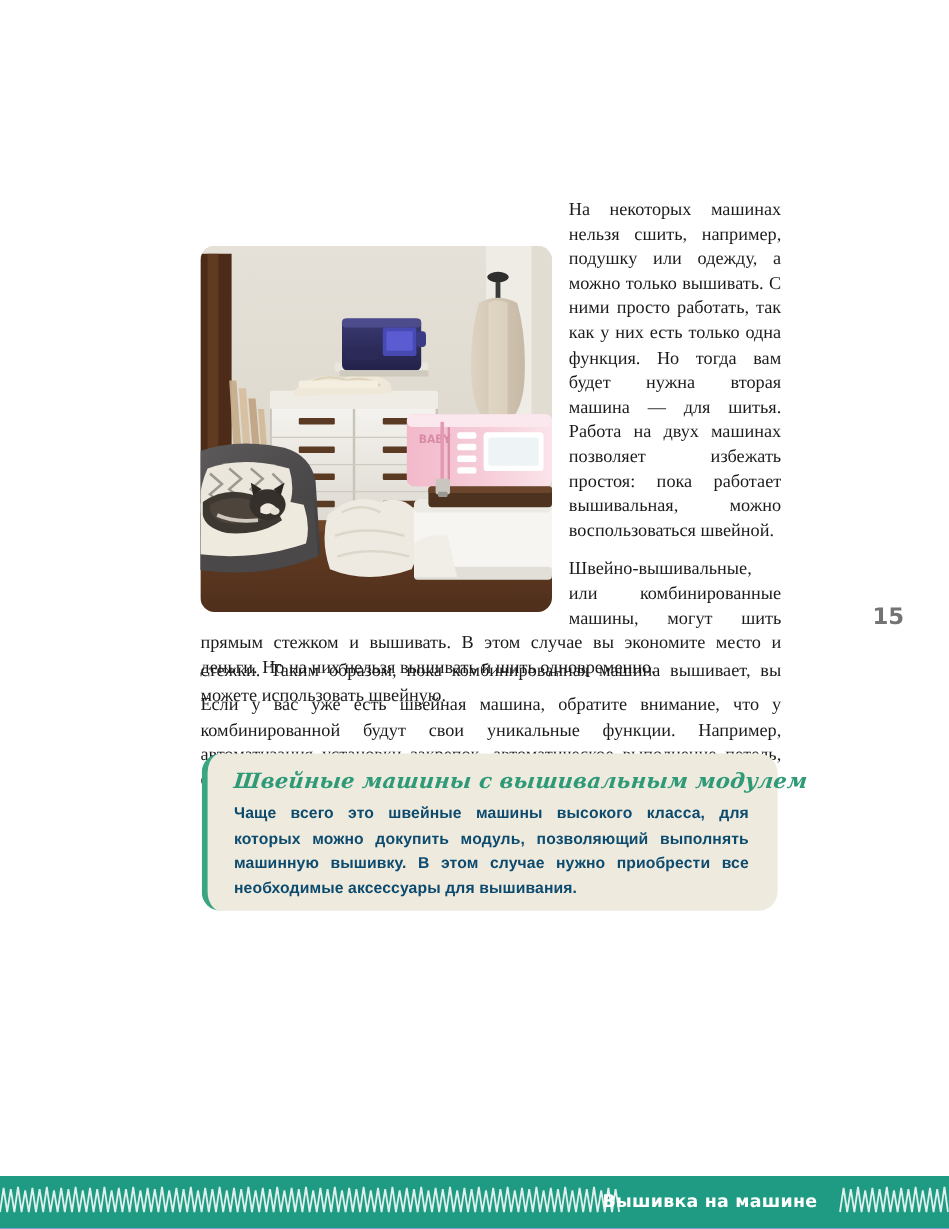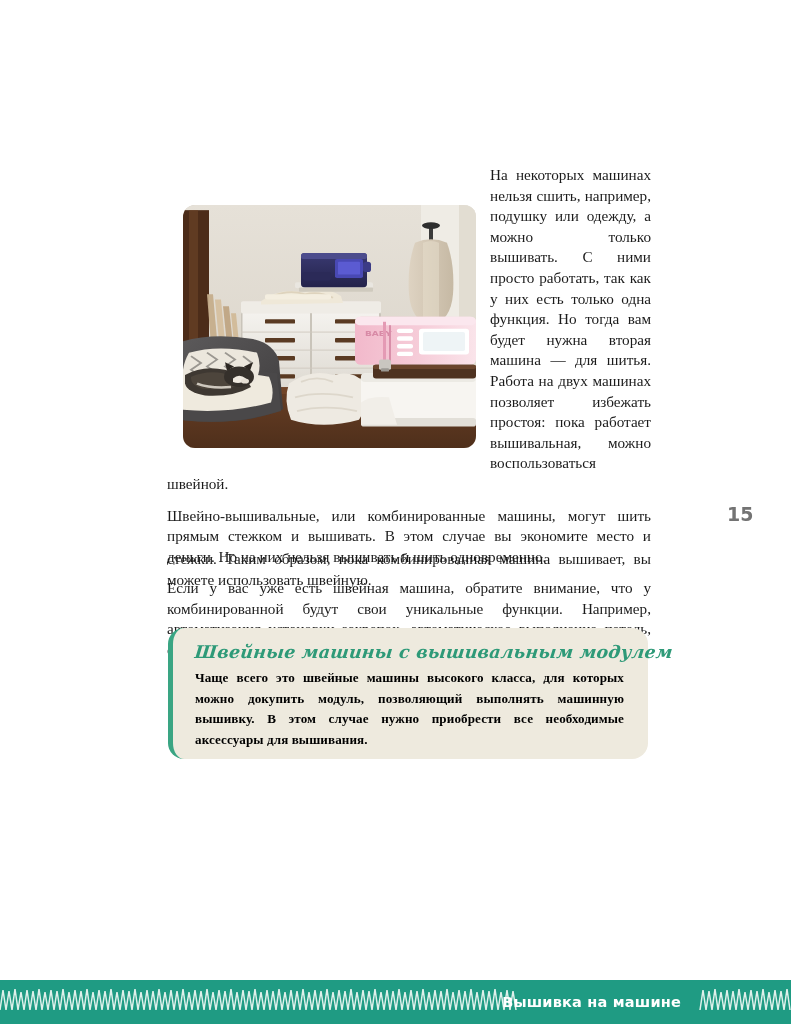--- a/index.html
+++ b/index.html
@@ -62,22 +62,22 @@
     text-align: justify;
     text-justify: inter-word;
     hyphens: manual;
   }
   .body-col p.last-of-block { margin-bottom: 0; }
 
   
   .photo {
     float: left;
     width: 293px;
-    height: 243px;
-    margin: 40px 14px 8px 16px;
+    height: 305px;
+    margin: 40px 14px 8px 0;
     border-radius: 12px;
     overflow: hidden;
     position: relative;
     shape-margin: 6px;
     background: #cfc8bd;
   }
   .photo svg { display: block; width: 100%; height: 100%; }
 
   
   .tail-col {
@@ -113,25 +113,25 @@
     font-size: 17.5px;
     line-height: 22px;
     color: #2e9a78;
     letter-spacing: 0.2px;
     transform: skewX(-6deg);
     transform-origin: left center;
     margin-bottom: 5px;
     white-space: nowrap;
   }
   .callout-body {
-    font-family: Liberation Serif, serif;
+    font-family: Liberation Sans, sans-serif;
     font-weight: bold;
     font-size: 13.1px;
     line-height: 20.5px;
-    color: #000000;
+    color: #0c4a6e;
     text-align: justify;
     letter-spacing: 0.1px;
   }
 
   
   .bottom-col {
     position: absolute;
     left: 167px;
     top: 797px;
     width: 484px;

